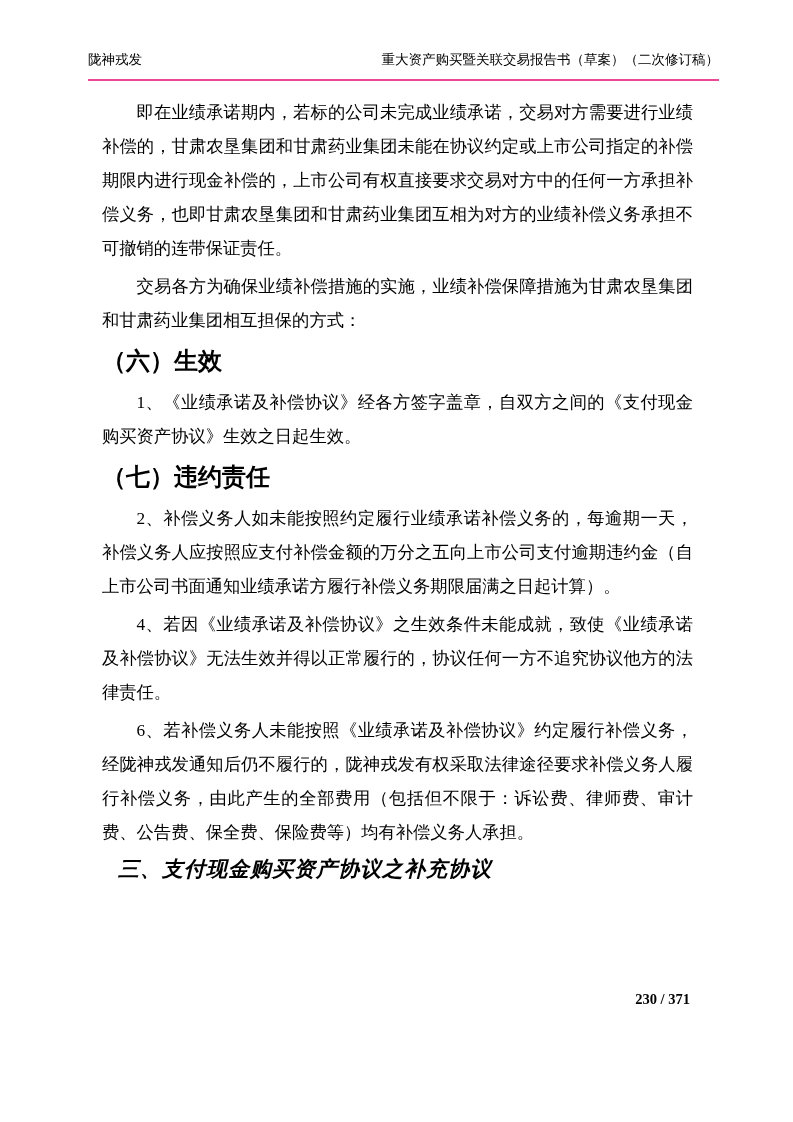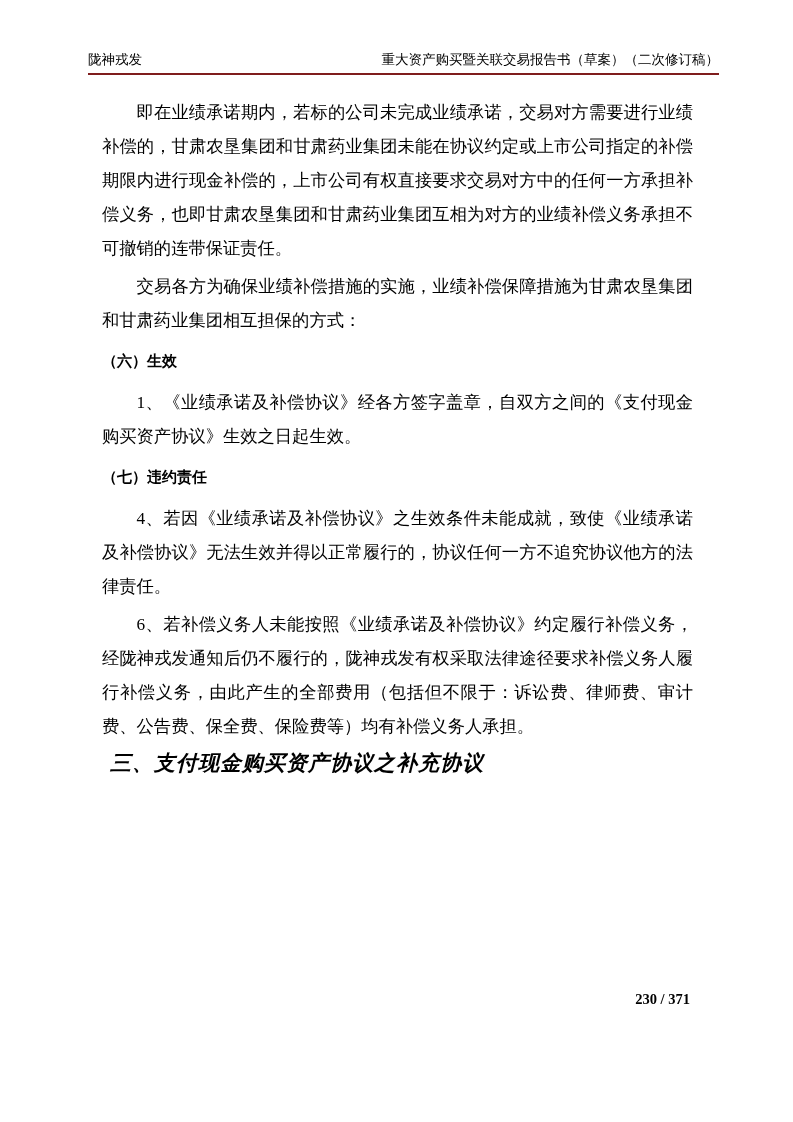--- a/index.html
+++ b/index.html
@@ -15,55 +15,55 @@
     overflow: hidden;
   }
   .header {
     position: absolute;
     top: 52px;
     left: 88px;
     right: 74px;
     display: flex;
     justify-content: space-between;
     align-items: flex-end;
-    padding-bottom: 5px;
-    border-bottom: 2px solid #7f1d1d;
+    padding-bottom: 11px;
+    border-bottom: 2px solid #ec4899;
     font-size: 13.5px;
     line-height: 16px;
     white-space: nowrap;
   }
   .content {
     position: absolute;
     top: 96px;
     left: 102px;
     width: 591px;
   }
   .content p {
     font-size: 17.3px;
     line-height: 34px;
     text-align: justify;
     text-indent: 2em;
     margin: 0 0 4px 0;
     word-break: break-all;
   }
   .content h2 {
     font-family: "Liberation Sans", sans-serif;
-    font-size: 15px;
+    font-size: 24px;
     font-weight: bold;
     line-height: 30px;
     margin: 8px 0 10px 0;
   }
   .content h1 {
     font-family: "Liberation Serif", serif;
     font-size: 21px;
     font-weight: bold;
     font-style: italic;
     line-height: 30px;
     letter-spacing: 1px;
-    margin: 2px 0 0 8px;
+    margin: 2px 0 0 16px;
   }
   .pagenum {
     position: absolute;
     top: 990px;
     right: 103px;
     font-family: "Liberation Serif", serif;
     font-size: 14.5px;
     font-weight: bold;
     line-height: 18px;
   }
@@ -77,20 +77,21 @@
     <span>陇神戎发</span>
     <span>重大资产购买暨关联交易报告书（草案）（二次修订稿）</span>
   </div>
 
   <div class="content">
     <p>即在业绩承诺期内，若标的公司未完成业绩承诺，交易对方需要进行业绩补偿的，甘肃农垦集团和甘肃药业集团未能在协议约定或上市公司指定的补偿期限内进行现金补偿的，上市公司有权直接要求交易对方中的任何一方承担补偿义务，也即甘肃农垦集团和甘肃药业集团互相为对方的业绩补偿义务承担不可撤销的连带保证责任。</p>
     <p>交易各方为确保业绩补偿措施的实施，业绩补偿保障措施为甘肃农垦集团和甘肃药业集团相互担保的方式：</p>
     <h2>（六）生效</h2>
     <p>1、《业绩承诺及补偿协议》经各方签字盖章，自双方之间的《支付现金购买资产协议》生效之日起生效。</p>
     <h2>（七）违约责任</h2>
+    <p>2、补偿义务人如未能按照约定履行业绩承诺补偿义务的，每逾期一天，补偿义务人应按照应支付补偿金额的万分之五向上市公司支付逾期违约金（自上市公司书面通知业绩承诺方履行补偿义务期限届满之日起计算）。</p>
     <p>4、若因《业绩承诺及补偿协议》之生效条件未能成就，致使《业绩承诺及补偿协议》无法生效并得以正常履行的，协议任何一方不追究协议他方的法律责任。</p>
     <p>6、若补偿义务人未能按照《业绩承诺及补偿协议》约定履行补偿义务，经陇神戎发通知后仍不履行的，陇神戎发有权采取法律途径要求补偿义务人履行补偿义务，由此产生的全部费用（包括但不限于：诉讼费、律师费、审计费、公告费、保全费、保险费等）均有补偿义务人承担。</p>
     <h1>三、支付现金购买资产协议之补充协议</h1>
   </div>
 
   <div class="pagenum">230 / 371</div>
 
 </div>
 
 </body></html>

